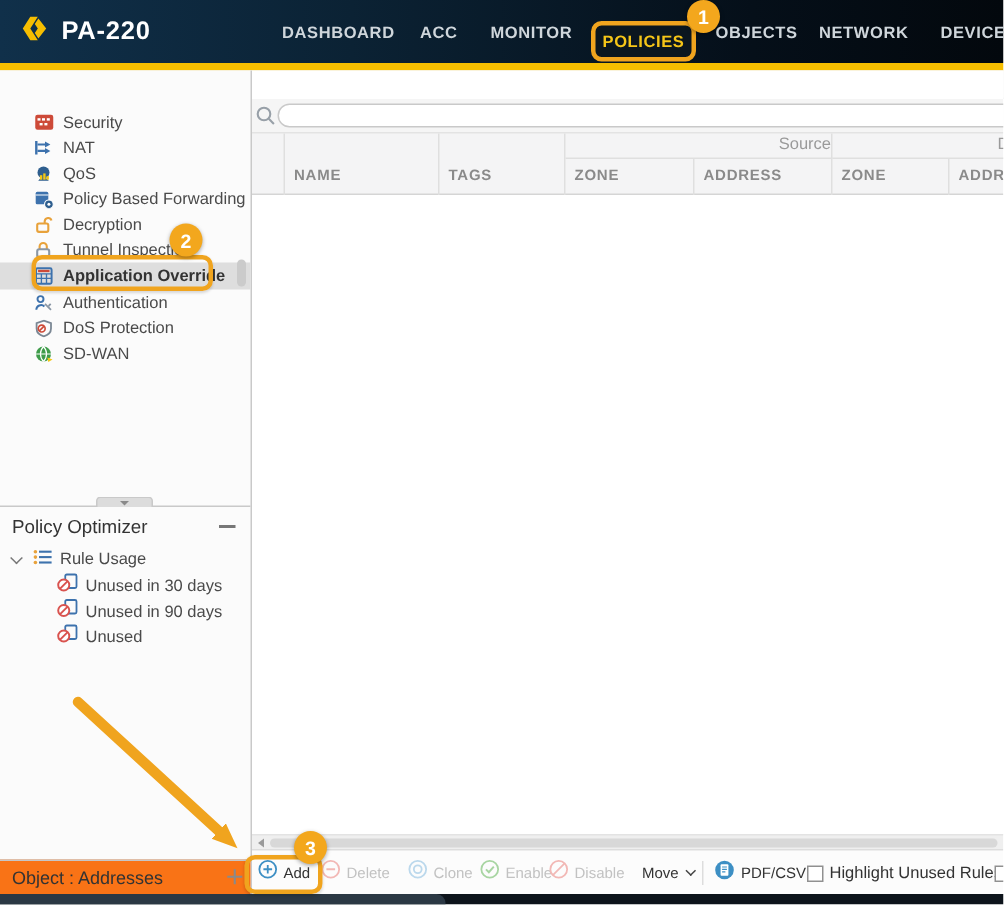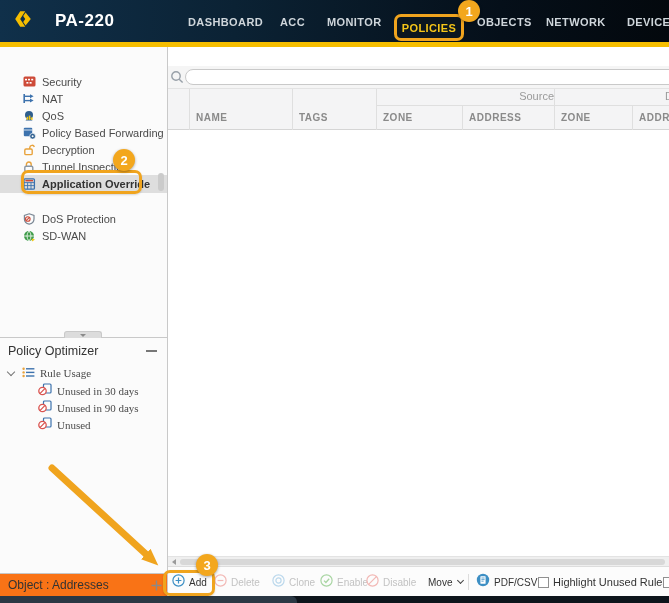--- a/index.html
+++ b/index.html
@@ -3,21 +3,21 @@
 <meta charset="utf-8">
 <style>
   * { box-sizing: border-box; margin: 0; padding: 0; }
   html,body { width:669px; height:603px; }
   body { font-family: "Liberation Sans", sans-serif; background:#fff; }
   #page { position:relative; width:669px; height:603px; overflow:hidden; background:#fff; }
 
   
   .header { position:absolute; left:0; top:0; width:669px; height:42px;
     background:linear-gradient(90deg,#10304a 0%,#0b2234 35%,#050f19 75%,#03080d 100%); }
-  .logo { position:absolute; left:12px; top:8px; height:26px; display:flex; align-items:center; gap:21px; }
+  .logo { position:absolute; left:12px; top:8px; height:26px; display:flex; align-items:center; gap:7px; }
   .logo-text { color:#fff; font-size:17px; font-weight:700; letter-spacing:.5px; }
   .nav-item { position:absolute; top:14px; height:16px; line-height:16px; color:#cfd6db;
     font-size:11px; font-weight:600; letter-spacing:.4px; cursor:pointer; }
   .nav-dashboard{left:188px;} .nav-acc{left:280px;} .nav-monitor{left:327px;}
   .nav-objects{left:477px;} .nav-network{left:546px;} .nav-device{left:627px;}
   .policies-tab { position:absolute; left:394px; top:14px; width:70px; height:27px;
     background:#0b161f; border:3px solid #F0A41E; border-radius:7px;
     display:flex; align-items:center; justify-content:center;
     color:#F5C518; font-size:11px; font-weight:700; letter-spacing:.4px; }
   .yellow-bar { position:absolute; left:0; top:42px; width:669px; height:5px; background:#F6BE00; }
@@ -32,21 +32,21 @@
   .side-item.selected .lbl { font-weight:700; color:#333; }
   .side-scroll-thumb { position:absolute; left:158px; top:126px; width:6px; height:18px; background:#CBCBCB; border-radius:3px; }
 
   .splitter { position:absolute; left:0; top:290px; width:167px; height:2px; border-top:1px solid #C9C9C9; }
   .splitter-tab { position:absolute; left:64px; top:284px; width:38px; height:7px; background:#DCDCDC; border:1px solid #C9C9C9; border-bottom:none; border-radius:3px 3px 0 0; display:flex; align-items:center; justify-content:center; }
   .caret-down { width:0; height:0; border-left:3px solid transparent; border-right:3px solid transparent; border-top:3px solid #8a8a8a; }
 
   .po-title { position:absolute; left:8px; top:297px; font-size:12.5px; color:#333; }
   .po-collapse { position:absolute; left:146px; top:303px; width:11px; height:2px; background:#777; cursor:pointer; }
   .tree-row { position:absolute; display:flex; align-items:center; cursor:pointer; height:16px; }
-  .tree-row .lbl { font-size:11px; color:#4a4a4a; white-space:nowrap;font-family:Liberation Serif, serif; }
+  .tree-row .lbl { font-size:11px; color:#4a4a4a; white-space:nowrap; }
   .chev { width:6px; height:6px; border-right:1.5px solid #777; border-bottom:1.5px solid #777; transform:rotate(45deg); margin-top:-3px; }
 
   .side-footer { position:absolute; left:0; top:526px; width:167px; height:23px; background:#f97316; border-top:1px solid #C6C6C6; display:flex; align-items:center; }
   .side-footer .lbl { position:absolute; left:8px; font-size:12px; color:#333; }
   .side-footer .plus { position:absolute; left:150px; top:4px; }
 
   
   .main { position:absolute; left:168px; top:47px; width:501px; height:549px; background:#fff; overflow:hidden; }
   .search-row { position:absolute; left:0; top:19px; width:501px; height:22px; background:#F5F5F5; }
   .search-pill { position:absolute; left:17px; top:3px; width:600px; height:16px; background:#fff; border:1px solid #C9C9C9; border-radius:9px; }
@@ -186,20 +186,30 @@
       <span class="ic">
         <svg width="13" height="12" viewBox="0 0 13 12">
             <rect x="1" y="0.8" width="10.4" height="10.4" rx="1" fill="none" stroke="#3D72AD" stroke-width="1.3"></rect>
             <rect x="2.4" y="1.9" width="7.6" height="1.5" fill="#CD4A38"></rect>
             <path d="M1 4.6 H11.4 M4.6 4.6 V11.2 M8 4.6 V11.2 M1 7.6 H11.4" stroke="#3D72AD" stroke-width="0.9" fill="none"></path>
           </svg>
       </span>
       <span class="lbl">Application Override</span>
     </div>
 
+    <div class="side-item" style="top:146px">
+      <span class="ic">
+        <svg width="13" height="12" viewBox="0 0 13 12">
+            <circle cx="4" cy="3.4" r="2" fill="none" stroke="#3D72AD" stroke-width="1.3"></circle>
+            <path d="M1.2 10.5 a3.2 3.2 0 0 1 5.4 -2.2" fill="none" stroke="#3D72AD" stroke-width="1.3"></path>
+            <path d="M7 6.6 l4 4 M9.4 8 l1.4 -1.4" stroke="#8A97A5" stroke-width="1.2" fill="none"></path>
+          </svg>
+      </span>
+      <span class="lbl">Authentication</span>
+    </div>
 
     <div class="side-item" style="top:163px">
       <span class="ic">
         <svg width="13" height="12" viewBox="0 0 13 12">
             <path d="M6.2 0.8 L11 2.4 V6 c0 2.9 -2.1 4.5 -4.8 5.2 C3.5 10.5 1.4 8.9 1.4 6 V2.4 Z" fill="none" stroke="#7A8794" stroke-width="1.2"></path>
             <circle cx="4.8" cy="6" r="2.3" fill="none" stroke="#CD4A38" stroke-width="1.1"></circle>
             <path d="M3.2 7.6 L6.4 4.4" stroke="#CD4A38" stroke-width="1.1"></path>
           </svg>
       </span>
       <span class="lbl">DoS Protection</span>

